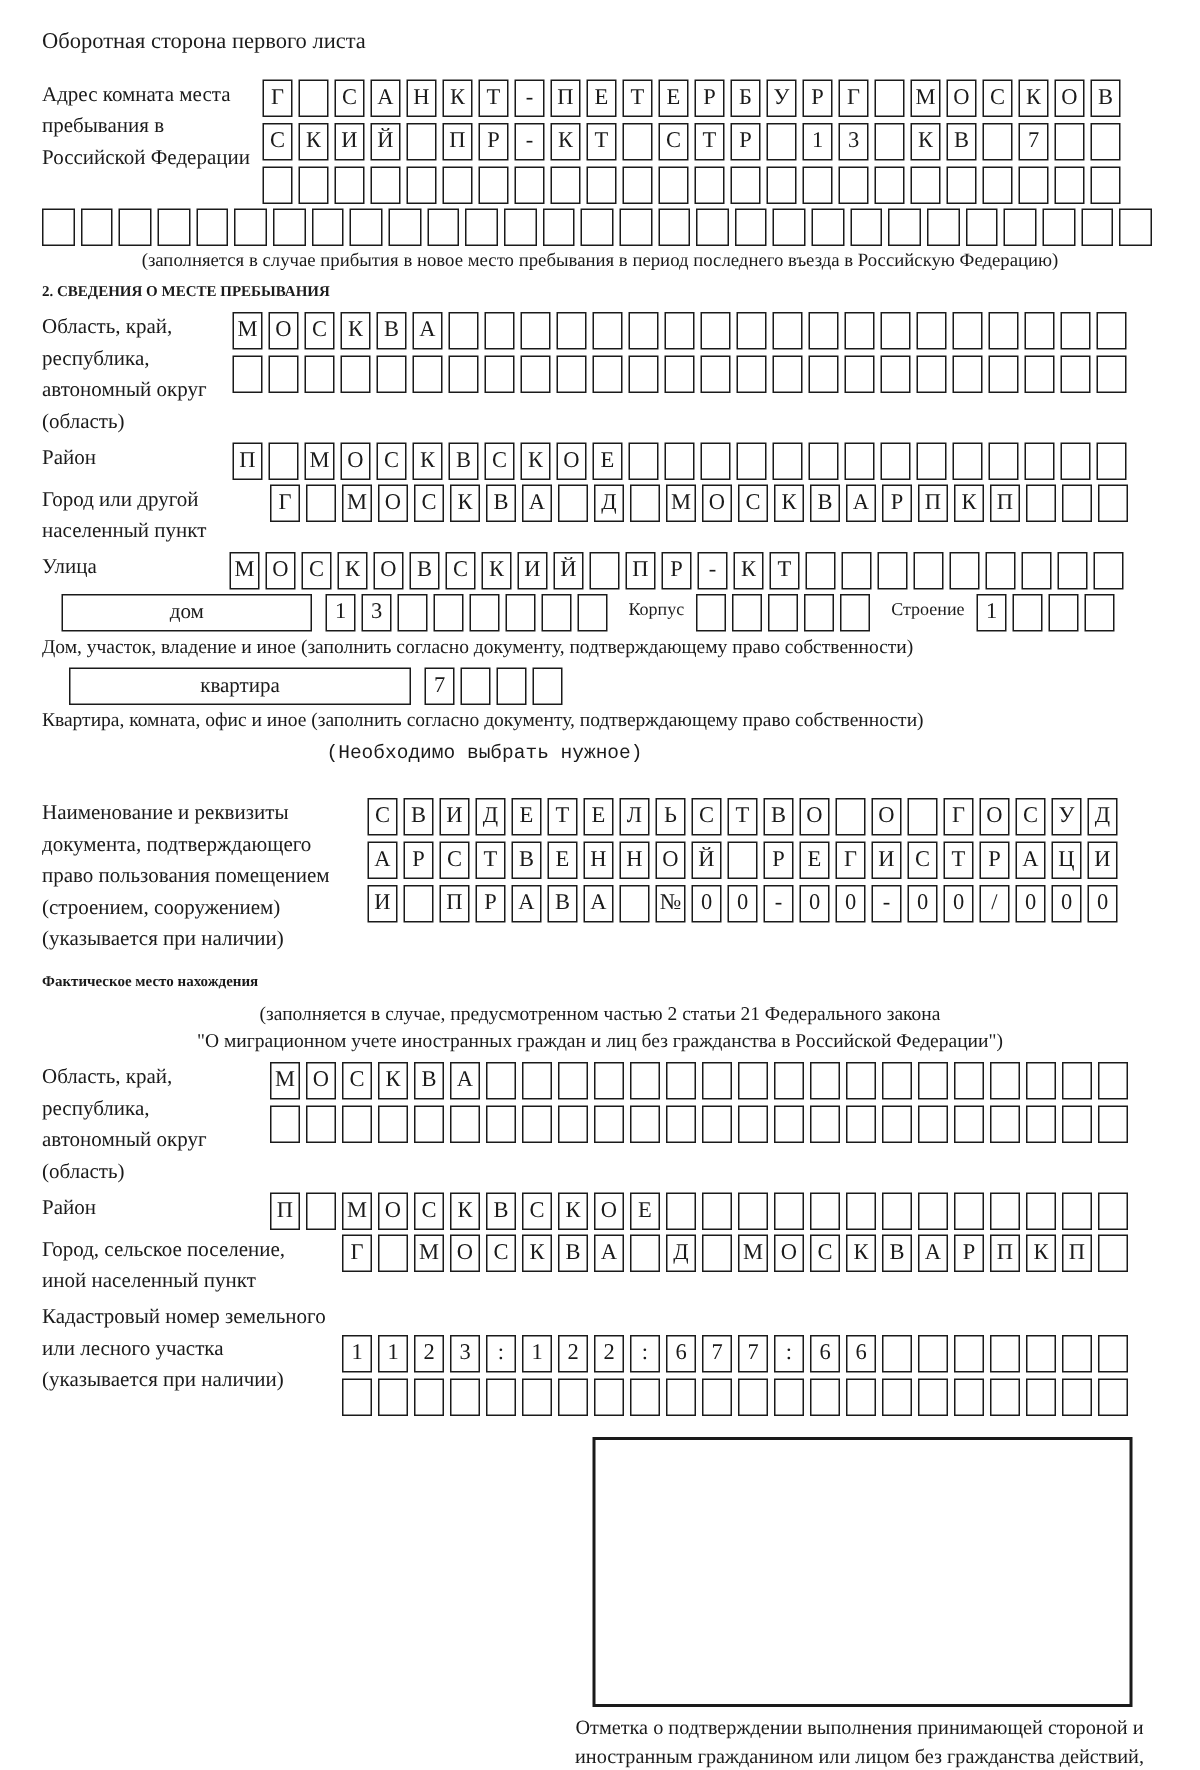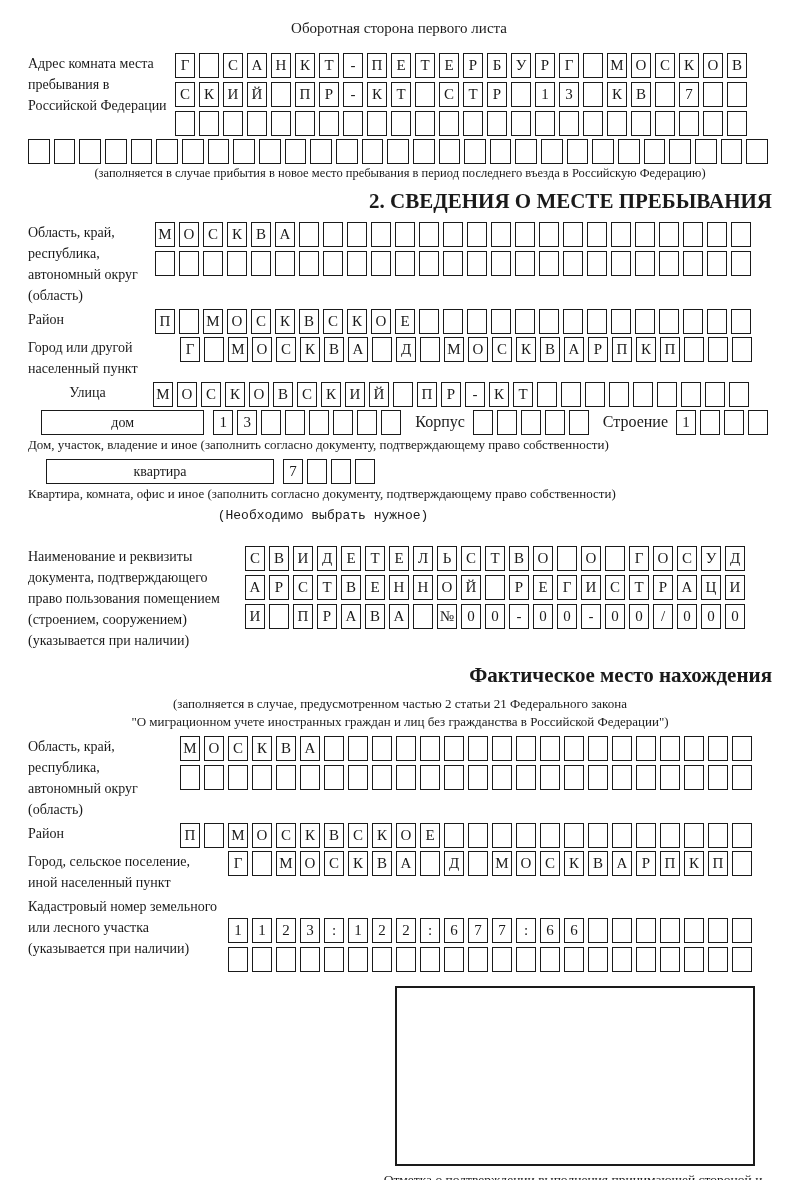--- a/index.html
+++ b/index.html
@@ -2,53 +2,53 @@
 <html><head>
 <meta charset="utf-8">
 <style>
   html,body{margin:0;padding:0;background:#fff;}
   body{
     width:800px;height:1180px;overflow:hidden;
     font-family:"Liberation Serif","DejaVu Serif",serif;
     color:#1a1a1a;
   }
   .page{box-sizing:border-box;width:800px;padding:8px 28px 0 28px;}
-  .page-header{text-align:center;font-size:15px;margin:12px 2px 16px 0;}
+  .page-header{text-align:left;font-size:15px;margin:12px 2px 16px 0;}
 
   .field{display:flex;align-items:flex-start;margin-bottom:3px;}
   .field-label{font-size:14px;line-height:1.5;flex:0 0 auto;box-sizing:border-box;padding-right:6px;}
   .lw147{width:147px;} .lw127{width:127px;} .lw152{width:152px;}
-  .lw125{width:125px;text-align:center;} .lw200{width:200px;} .lw217{width:217px;}
+  .lw125{width:125px;} .lw200{width:200px;} .lw217{width:217px;}
   .rows{display:flex;flex-direction:column;gap:4px;}
   .rows.offset1{padding-top:22px;}
 
   .cellrow{display:flex;}
   .cell{
     box-sizing:border-box;width:20px;height:25px;
     border:1.6px solid #1a1a1a;margin-right:4px;background:#fff;
     display:flex;align-items:center;justify-content:center;
     font-size:15px;line-height:1;
   }
   .cellrow-wide{margin:1px 0 2px 0;}
   .cellrow-wide .cell{width:22px;}
 
   .note{font-size:13px;margin:2px 0 6px 0;}
   .center{text-align:center;}
   .tight{margin-bottom:1px;}
-  .section-title{text-align:right;font-weight:bold;font-size:21px;margin:8px 0 8px 0;}
+  .section-title{text-align:left;font-weight:bold;font-size:10px;margin:8px 0 8px 0;}
 
   .house-row{display:flex;align-items:flex-start;margin:2px 0 2px 0;padding-left:13px;}
   .wide-box{
     box-sizing:border-box;height:25px;border:1.6px solid #1a1a1a;
     display:flex;align-items:center;justify-content:center;
     font-size:14px;margin-right:9px;background:#fff;
   }
   .house-box{width:167px;}
   .apt-box{width:228px;margin-left:5px;}
-  .inline-label{font-size:16px;margin:3px 8px 0 10px;white-space:nowrap;}
+  .inline-label{font-size:12px;margin:3px 8px 0 10px;white-space:nowrap;}
 
   .stay-row{display:flex;align-items:center;font-size:14.5px;margin-top:8px;}
   .stay-label{margin-right:13px;}
   .checkbox{
     box-sizing:border-box;width:22px;height:26px;border:1.6px solid #1a1a1a;
     display:flex;align-items:center;justify-content:center;
     font-size:15px;margin-right:14px;background:#fff;
   }
   .opt-label{margin-right:26px;}
   .choose-note{margin:3px 0 8px 130px;width:330px;text-align:center;font-family:Liberation Mono, monospace;}

